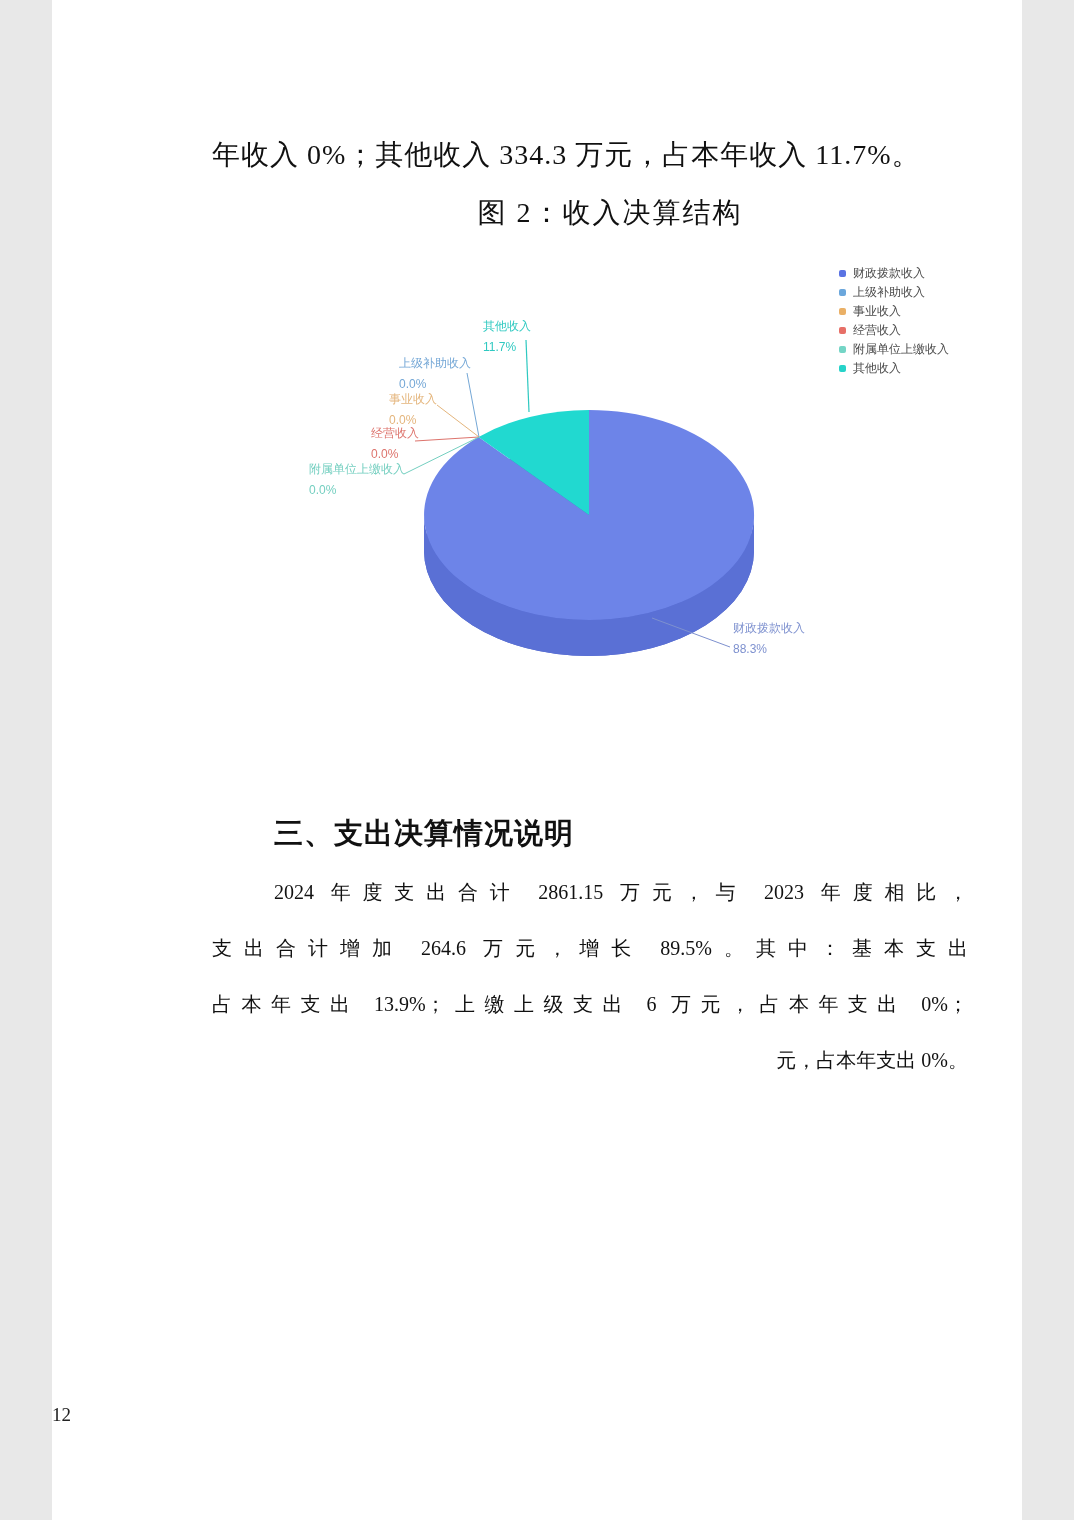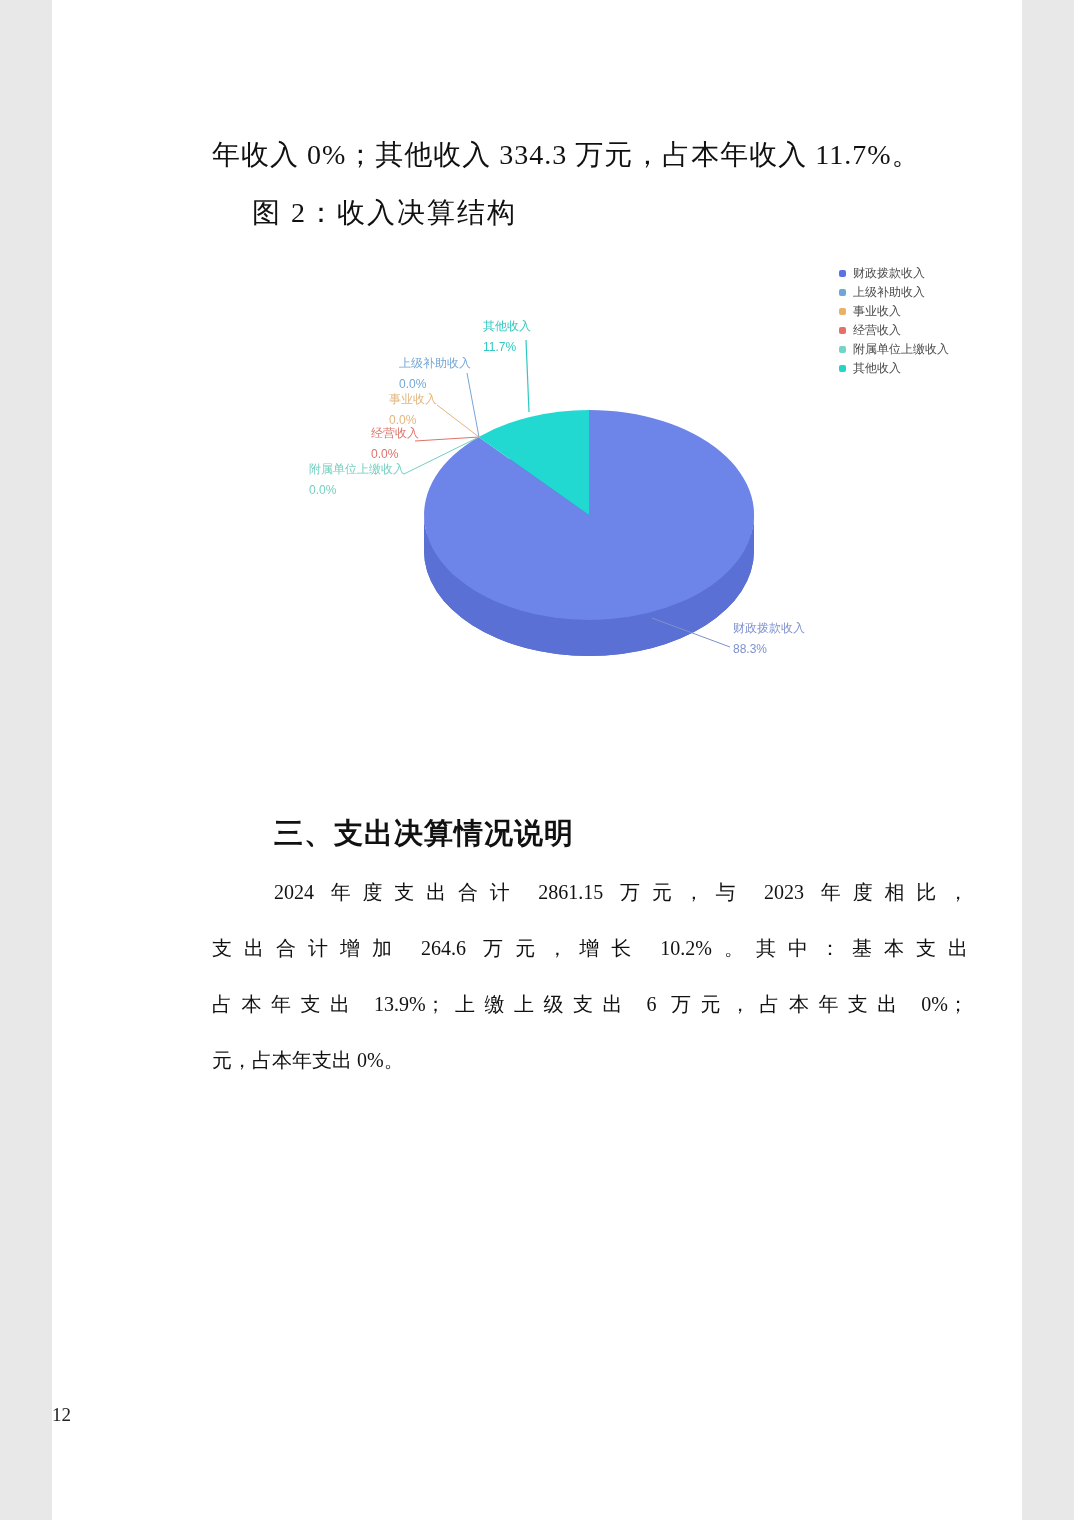--- a/index.html
+++ b/index.html
@@ -11,21 +11,21 @@
     font-family:"Liberation Serif","DejaVu Serif",serif;
     color:#111;
     overflow:hidden;
   }
   .intro-line{
     position:absolute;left:160px;top:138px;width:760px;
     font-size:28px;line-height:34px;letter-spacing:1px;
   }
   .fig-title{
     position:absolute;left:160px;top:196px;width:756px;
-    font-size:28px;line-height:34px;text-align:left;
+    font-size:28px;line-height:34px;text-align:center;
     padding-left:40px;box-sizing:border-box;letter-spacing:2px;
   }
   .chart{
     position:absolute;left:255px;top:250px;width:710px;height:430px;
     font-family:"Liberation Sans","DejaVu Sans",sans-serif;
   }
   .chart svg{position:absolute;left:0;top:0;}
   .callout{
     position:absolute;font-size:12px;line-height:21px;white-space:nowrap;
   }
@@ -42,21 +42,21 @@
     position:absolute;left:160px;top:816px;width:760px;
     font-family:Liberation Serif, serif;
     font-weight:bold;font-size:29px;line-height:34px;
     padding-left:62px;box-sizing:border-box;letter-spacing:1px;
   }
   .para{
     position:absolute;left:160px;top:864px;width:756px;
     font-size:20px;
   }
   .para-line{
-    height:56px;line-height:56px;white-space:nowrap;
+    height:56px;line-height:56px;white-space:nowrap;text-align:right;
   }
   .para-line.just{
     white-space:normal;
     text-align:justify;
     text-align-last:justify;
   }
   .para-line.indent{padding-left:62px;box-sizing:border-box;}
   .page-number{
     position:absolute;left:0;top:1404px;width:100%;
     text-align:left;font-size:19px;color:#222;
@@ -140,20 +140,20 @@
         <span class="legend-swatch" style="background: rgb(38, 211, 201);"></span>
         <span class="legend-label">其他收入</span>
       </div>
     </div>
   </div>
 
   <div class="section-heading">三、支出决算情况说明</div>
 
   <div class="para">
     <div class="para-line just indent">2024 年度支出合计 2861.15 万元，与 2023 年度相比，</div>
-    <div class="para-line just">支出合计增加 264.6 万元，增长 10.2%。其中：基本支出</div>
+    <div class="para-line just">支出合计增加 264.6 万元，增长 89.5%。其中：基本支出</div>
     <div class="para-line just">占本年支出 13.9%；上缴上级支出 6 万元，占本年支出 0%；</div>
     <div class="para-line">元，占本年支出 0%。</div>
   </div>
 
   <div class="page-number">12</div>
 
 </div>
 
 </body></html>

